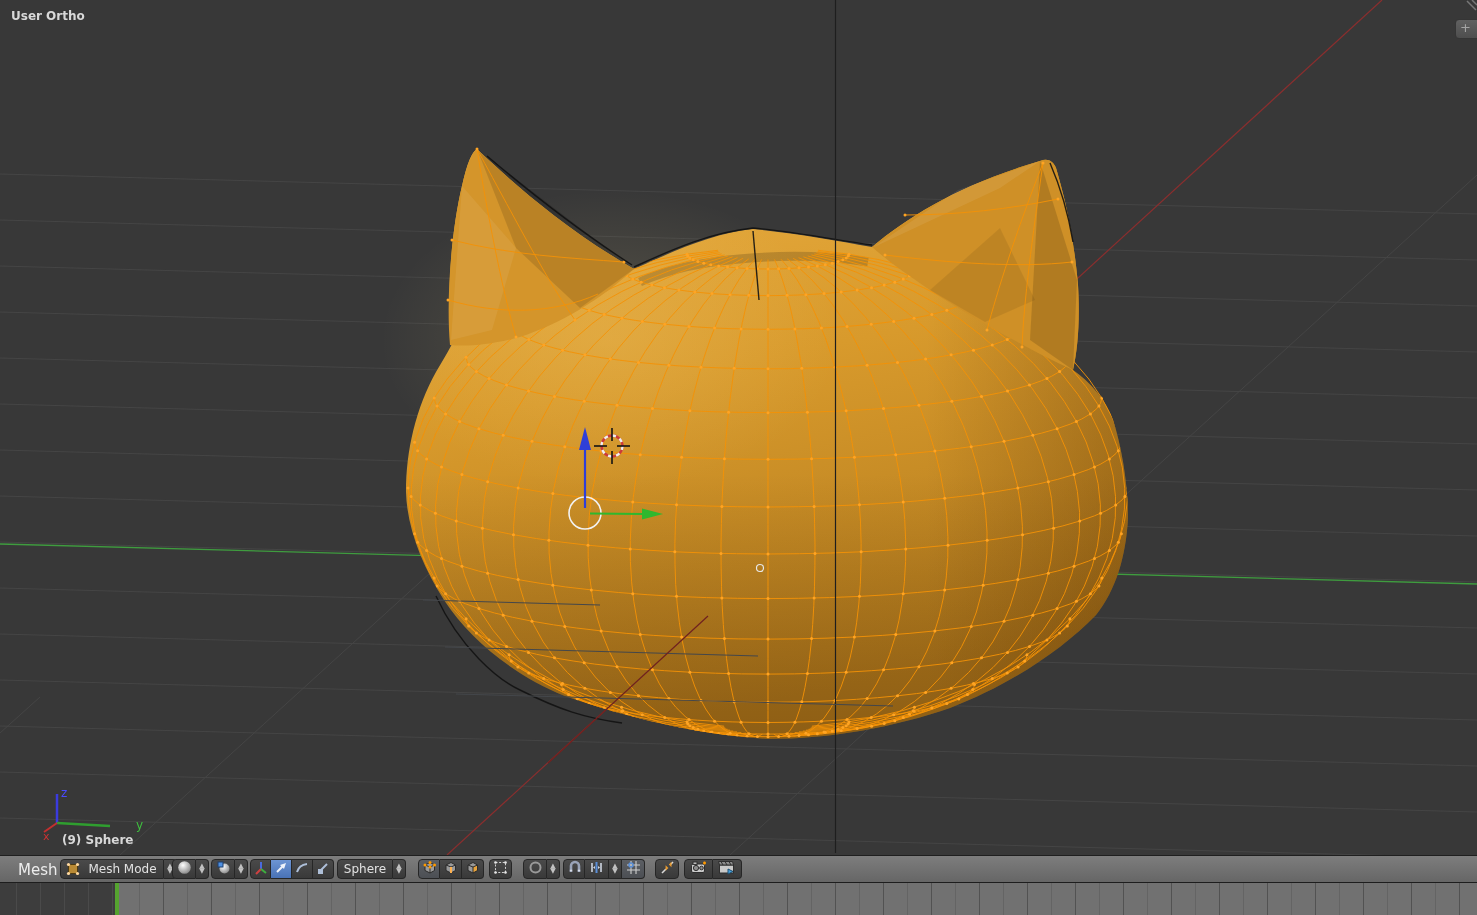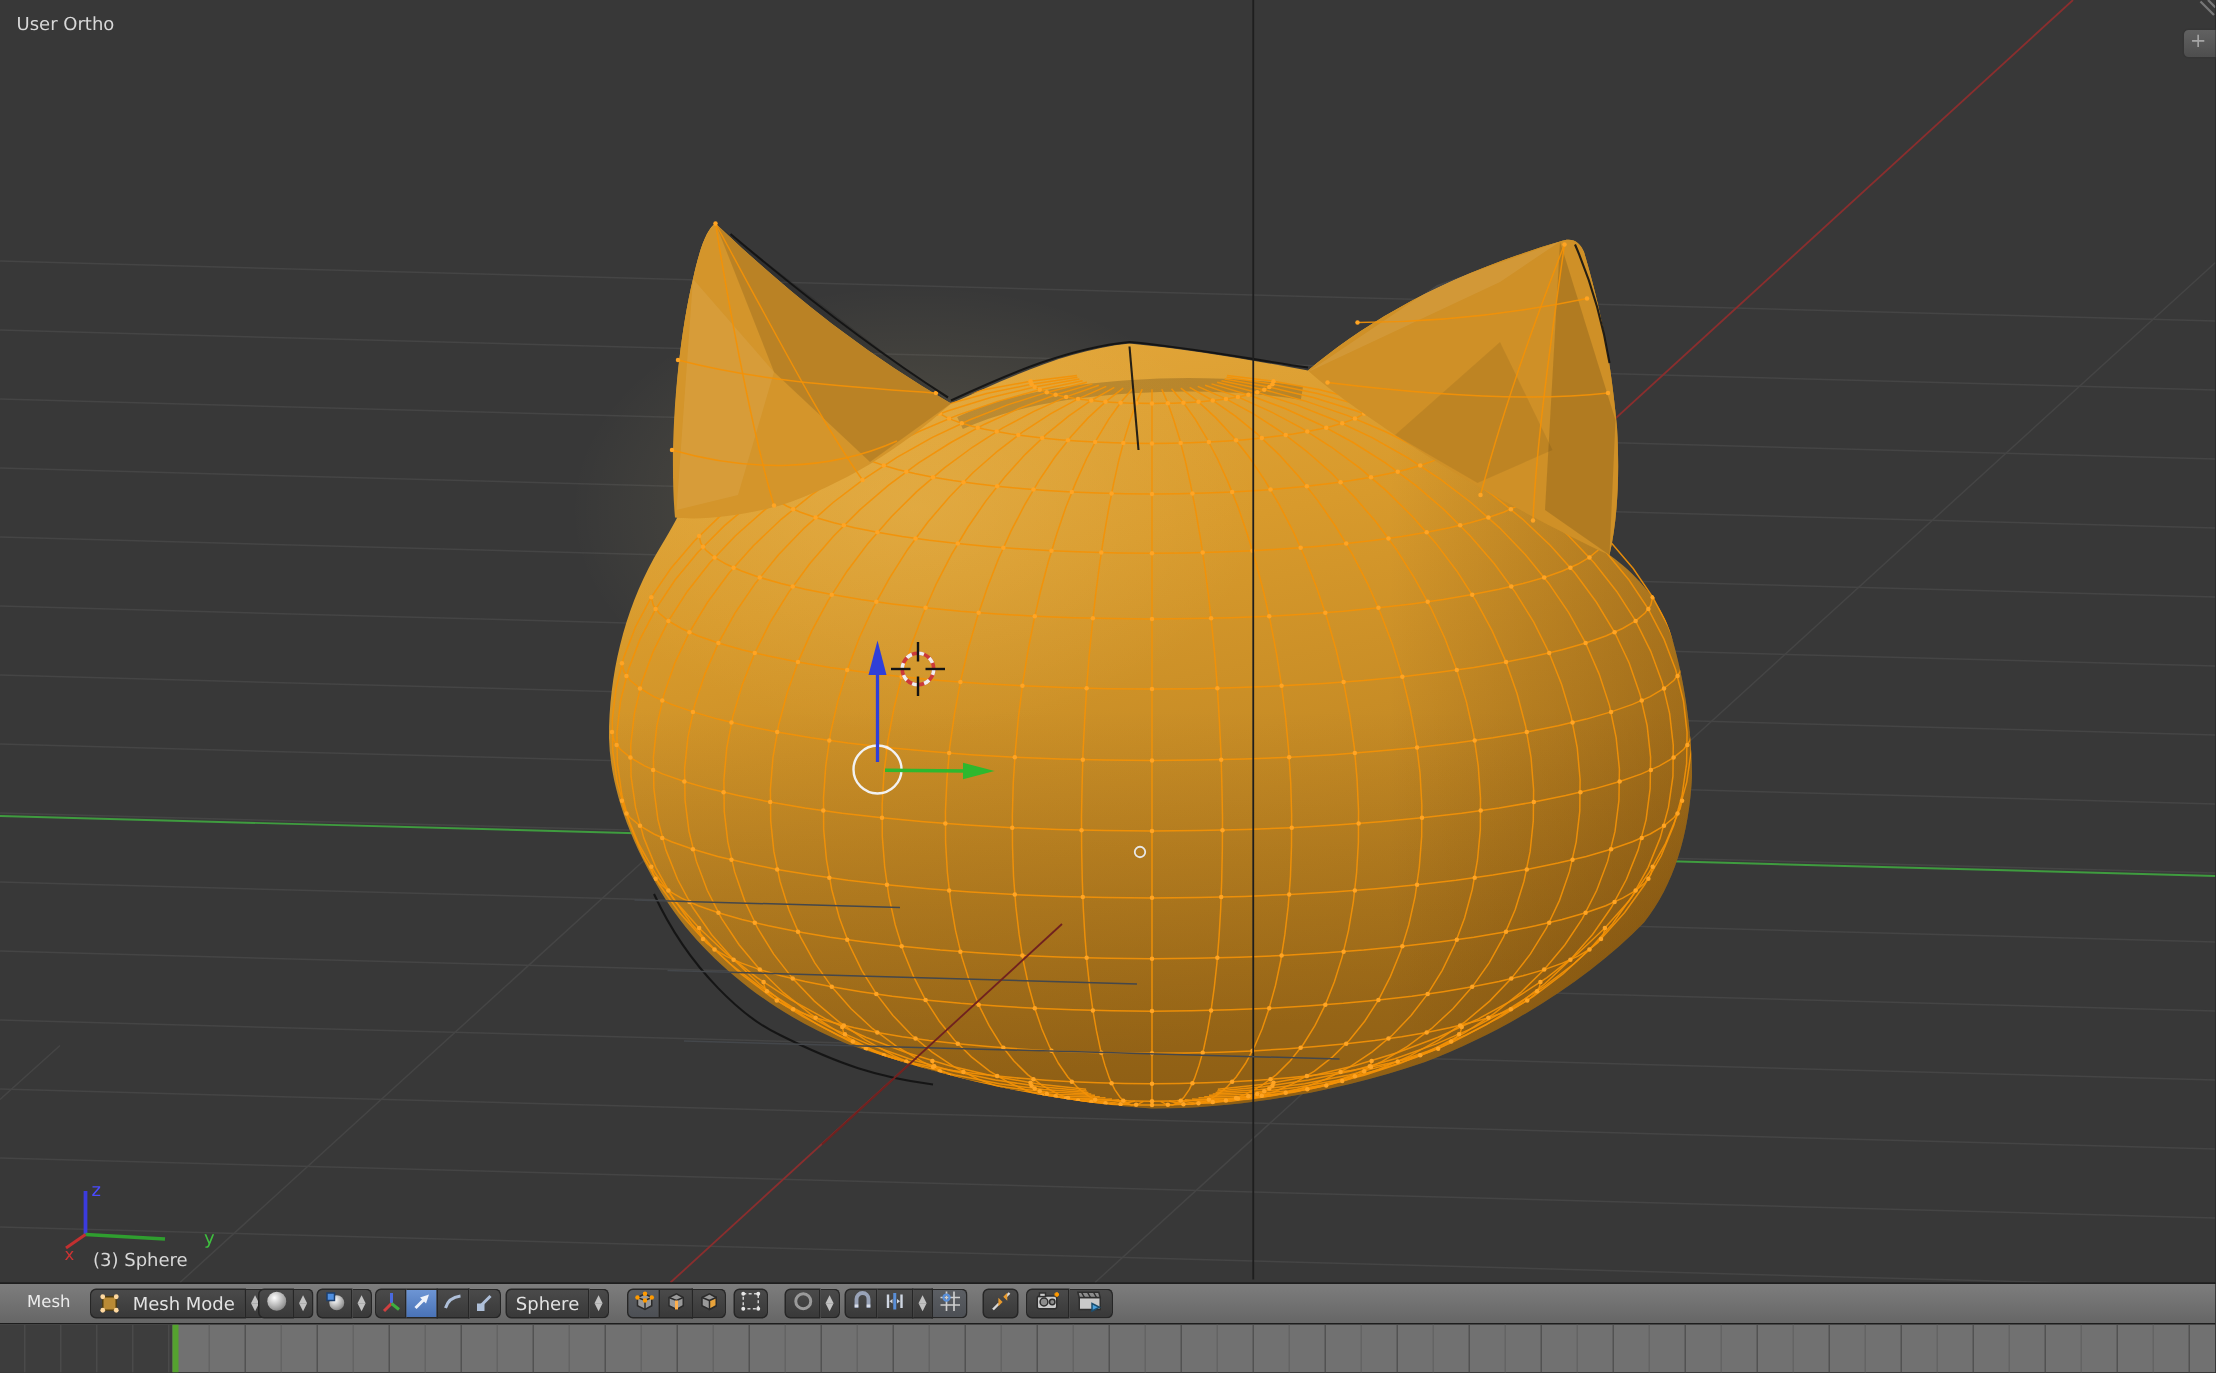--- a/index.html
+++ b/index.html
@@ -2,31 +2,31 @@
 <html><head>
 <meta charset="utf-8">
 <style>
   html,body{margin:0;padding:0;background:#222;}
   #app{position:relative;width:1477px;height:915px;overflow:hidden;
        font-family:"DejaVu Sans","Liberation Sans",sans-serif;
        -webkit-font-smoothing:antialiased;}
   
   #viewport{position:absolute;left:0;top:0;width:1477px;height:855px;background:#383838;}
   #scene{position:absolute;left:0;top:0;}
-  .vp-text{position:absolute;color:#d8d8d8;font-size:12px;pointer-events:none;}
+  .vp-text{position:absolute;color:#d8d8d8;font-size:12px;pointer-events:none;font-weight:bold;}
   #view-label{left:11px;top:9px;}
   #object-label{left:62px;top:833px;}
   
   #region-plus{position:absolute;right:-6px;top:19px;width:22px;height:18px;
      background:linear-gradient(#616161,#4e4e4e);border:1px solid #353535;border-radius:4px;
      color:#a5a5a5;font-size:13px;line-height:16px;text-align:left;padding-left:4px;}
   
   #header{position:absolute;left:0;top:855px;width:1477px;height:27px;
           background:linear-gradient(#7d7d7d,#666666);border-top:1px solid #1f1f1f;box-sizing:border-box;}
-  #menu-mesh{position:absolute;left:18px;top:5px;color:#ececec;font-size:11px;cursor:default;}
+  #menu-mesh{position:absolute;left:18px;top:5px;color:#ececec;font-size:15px;cursor:default;}
   .cluster{position:absolute;top:3px;height:20px;display:flex;}
   .cluster .seg{height:20px;box-sizing:border-box;display:flex;align-items:center;justify-content:center;
         background:linear-gradient(#4a4a4a,#393939);border:1px solid #262626;border-left-width:0;}
   .cluster .seg:first-child{border-left-width:1px;border-radius:4px 0 0 4px;}
   .cluster .seg:last-child{border-radius:0 4px 4px 0;}
   .cluster .seg.only{border-radius:4px;border-left-width:1px;}
   .seg.active{background:linear-gradient(#6d95d4,#4972b6);}
   .seg.pressed{background:linear-gradient(#5c5f64,#4c4f54);}
   .lbl{padding:0 5px;color:#e2e2e2;font-size:12px;white-space:nowrap;}
   .stepper{width:13px;height:100%;display:flex;flex-direction:column;align-items:center;justify-content:center;
@@ -573,21 +573,21 @@
           <circle cx="612" cy="446" r="10.5" fill="none" stroke="#cc3a3a" stroke-width="2.4"></circle>
           <circle cx="612" cy="446" r="10.5" fill="none" stroke="#f0f0f0" stroke-width="2.4" stroke-dasharray="4,4.2"></circle>
           <path d="M612,428 V441" stroke="#141414" stroke-width="1.6" fill="none"></path>
           <path d="M612,451 V464" stroke="#141414" stroke-width="1.6" fill="none"></path>
           <path d="M594,446 H607" stroke="#141414" stroke-width="1.6" fill="none"></path>
           <path d="M617,446 H630" stroke="#141414" stroke-width="1.6" fill="none"></path>
         </g>
       </svg>
 
     <div class="vp-text" id="view-label">User Ortho</div>
-    <div class="vp-text" id="object-label">(3) Sphere</div>
+    <div class="vp-text" id="object-label">(9) Sphere</div>
 
     <svg width="160" height="70" style="position:absolute;left:0;top:785px;">
       <line x1="57" y1="38" x2="57" y2="9" stroke="#3b3bde" stroke-width="2.5"></line>
       <line x1="57" y1="38" x2="110" y2="41" stroke="#2f9e2f" stroke-width="2.5"></line>
       <line x1="57" y1="38" x2="44" y2="47" stroke="#c23030" stroke-width="2"></line>
       <text x="61" y="12" fill="#4a4aff" font-size="12">z</text>
       <text x="136" y="44" fill="#3fbf3f" font-size="12">y</text>
       <text x="43" y="55" fill="#cc3333" font-size="11">x</text>
     </svg>
 

